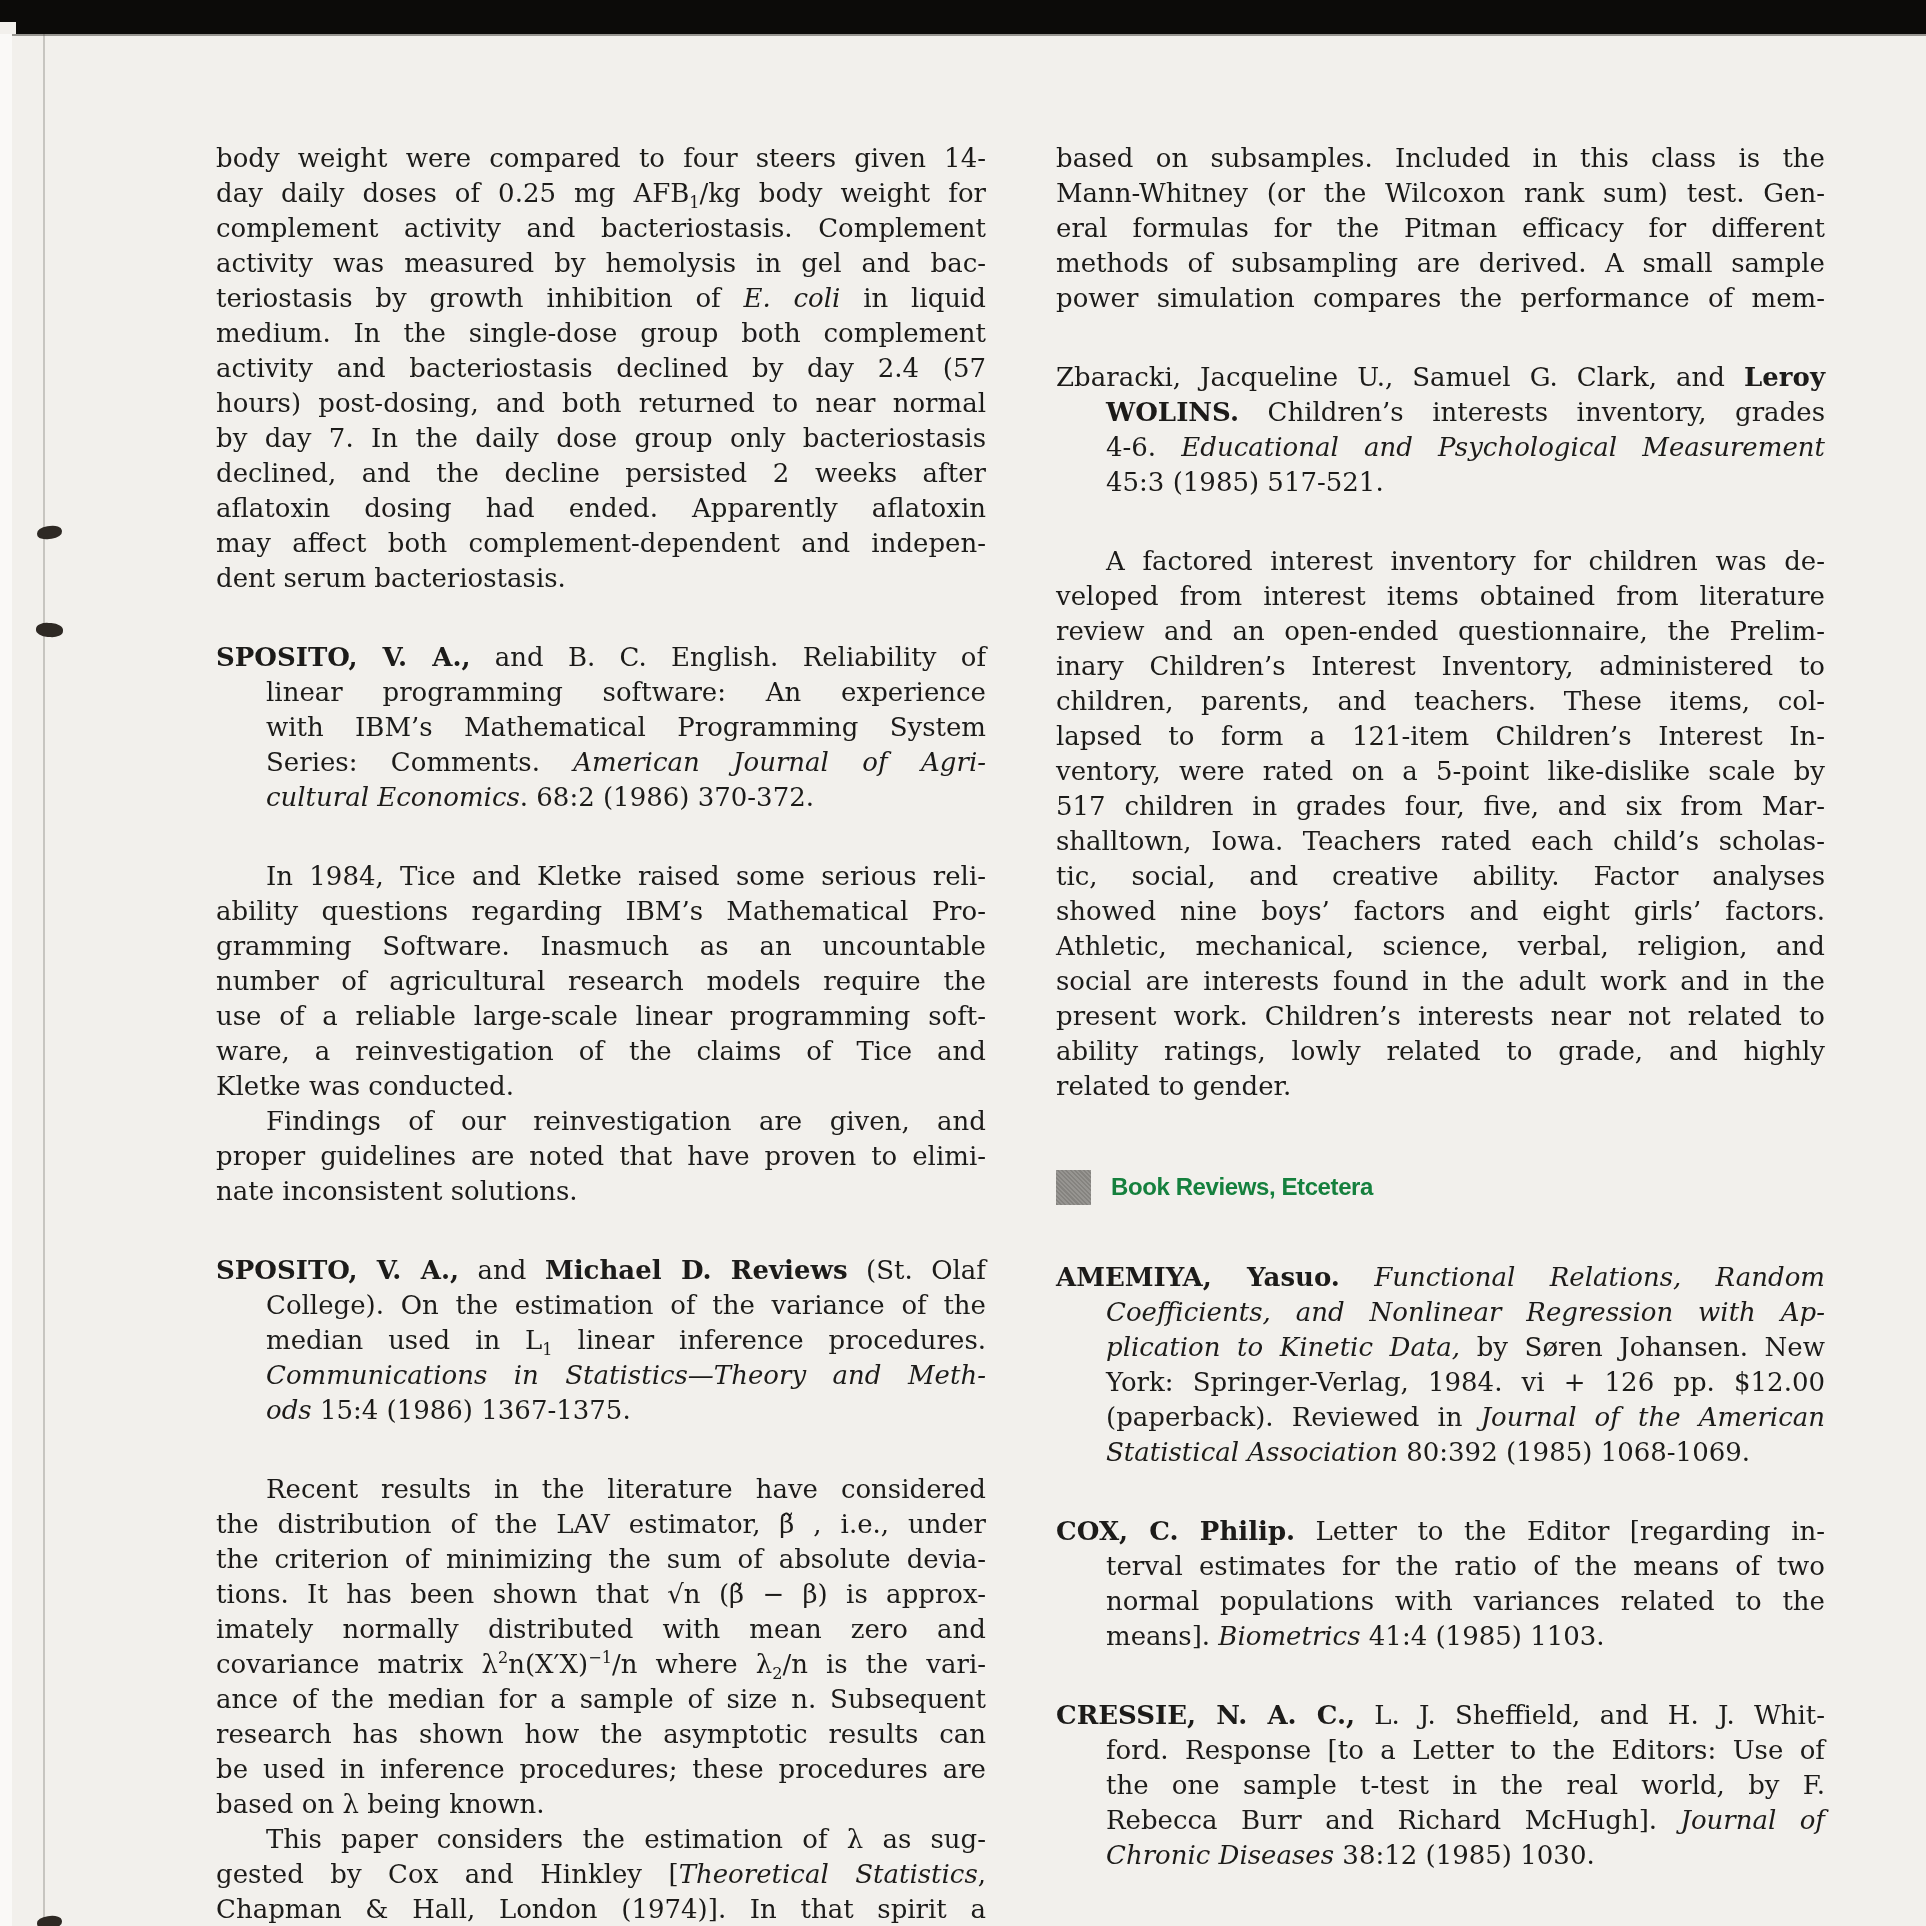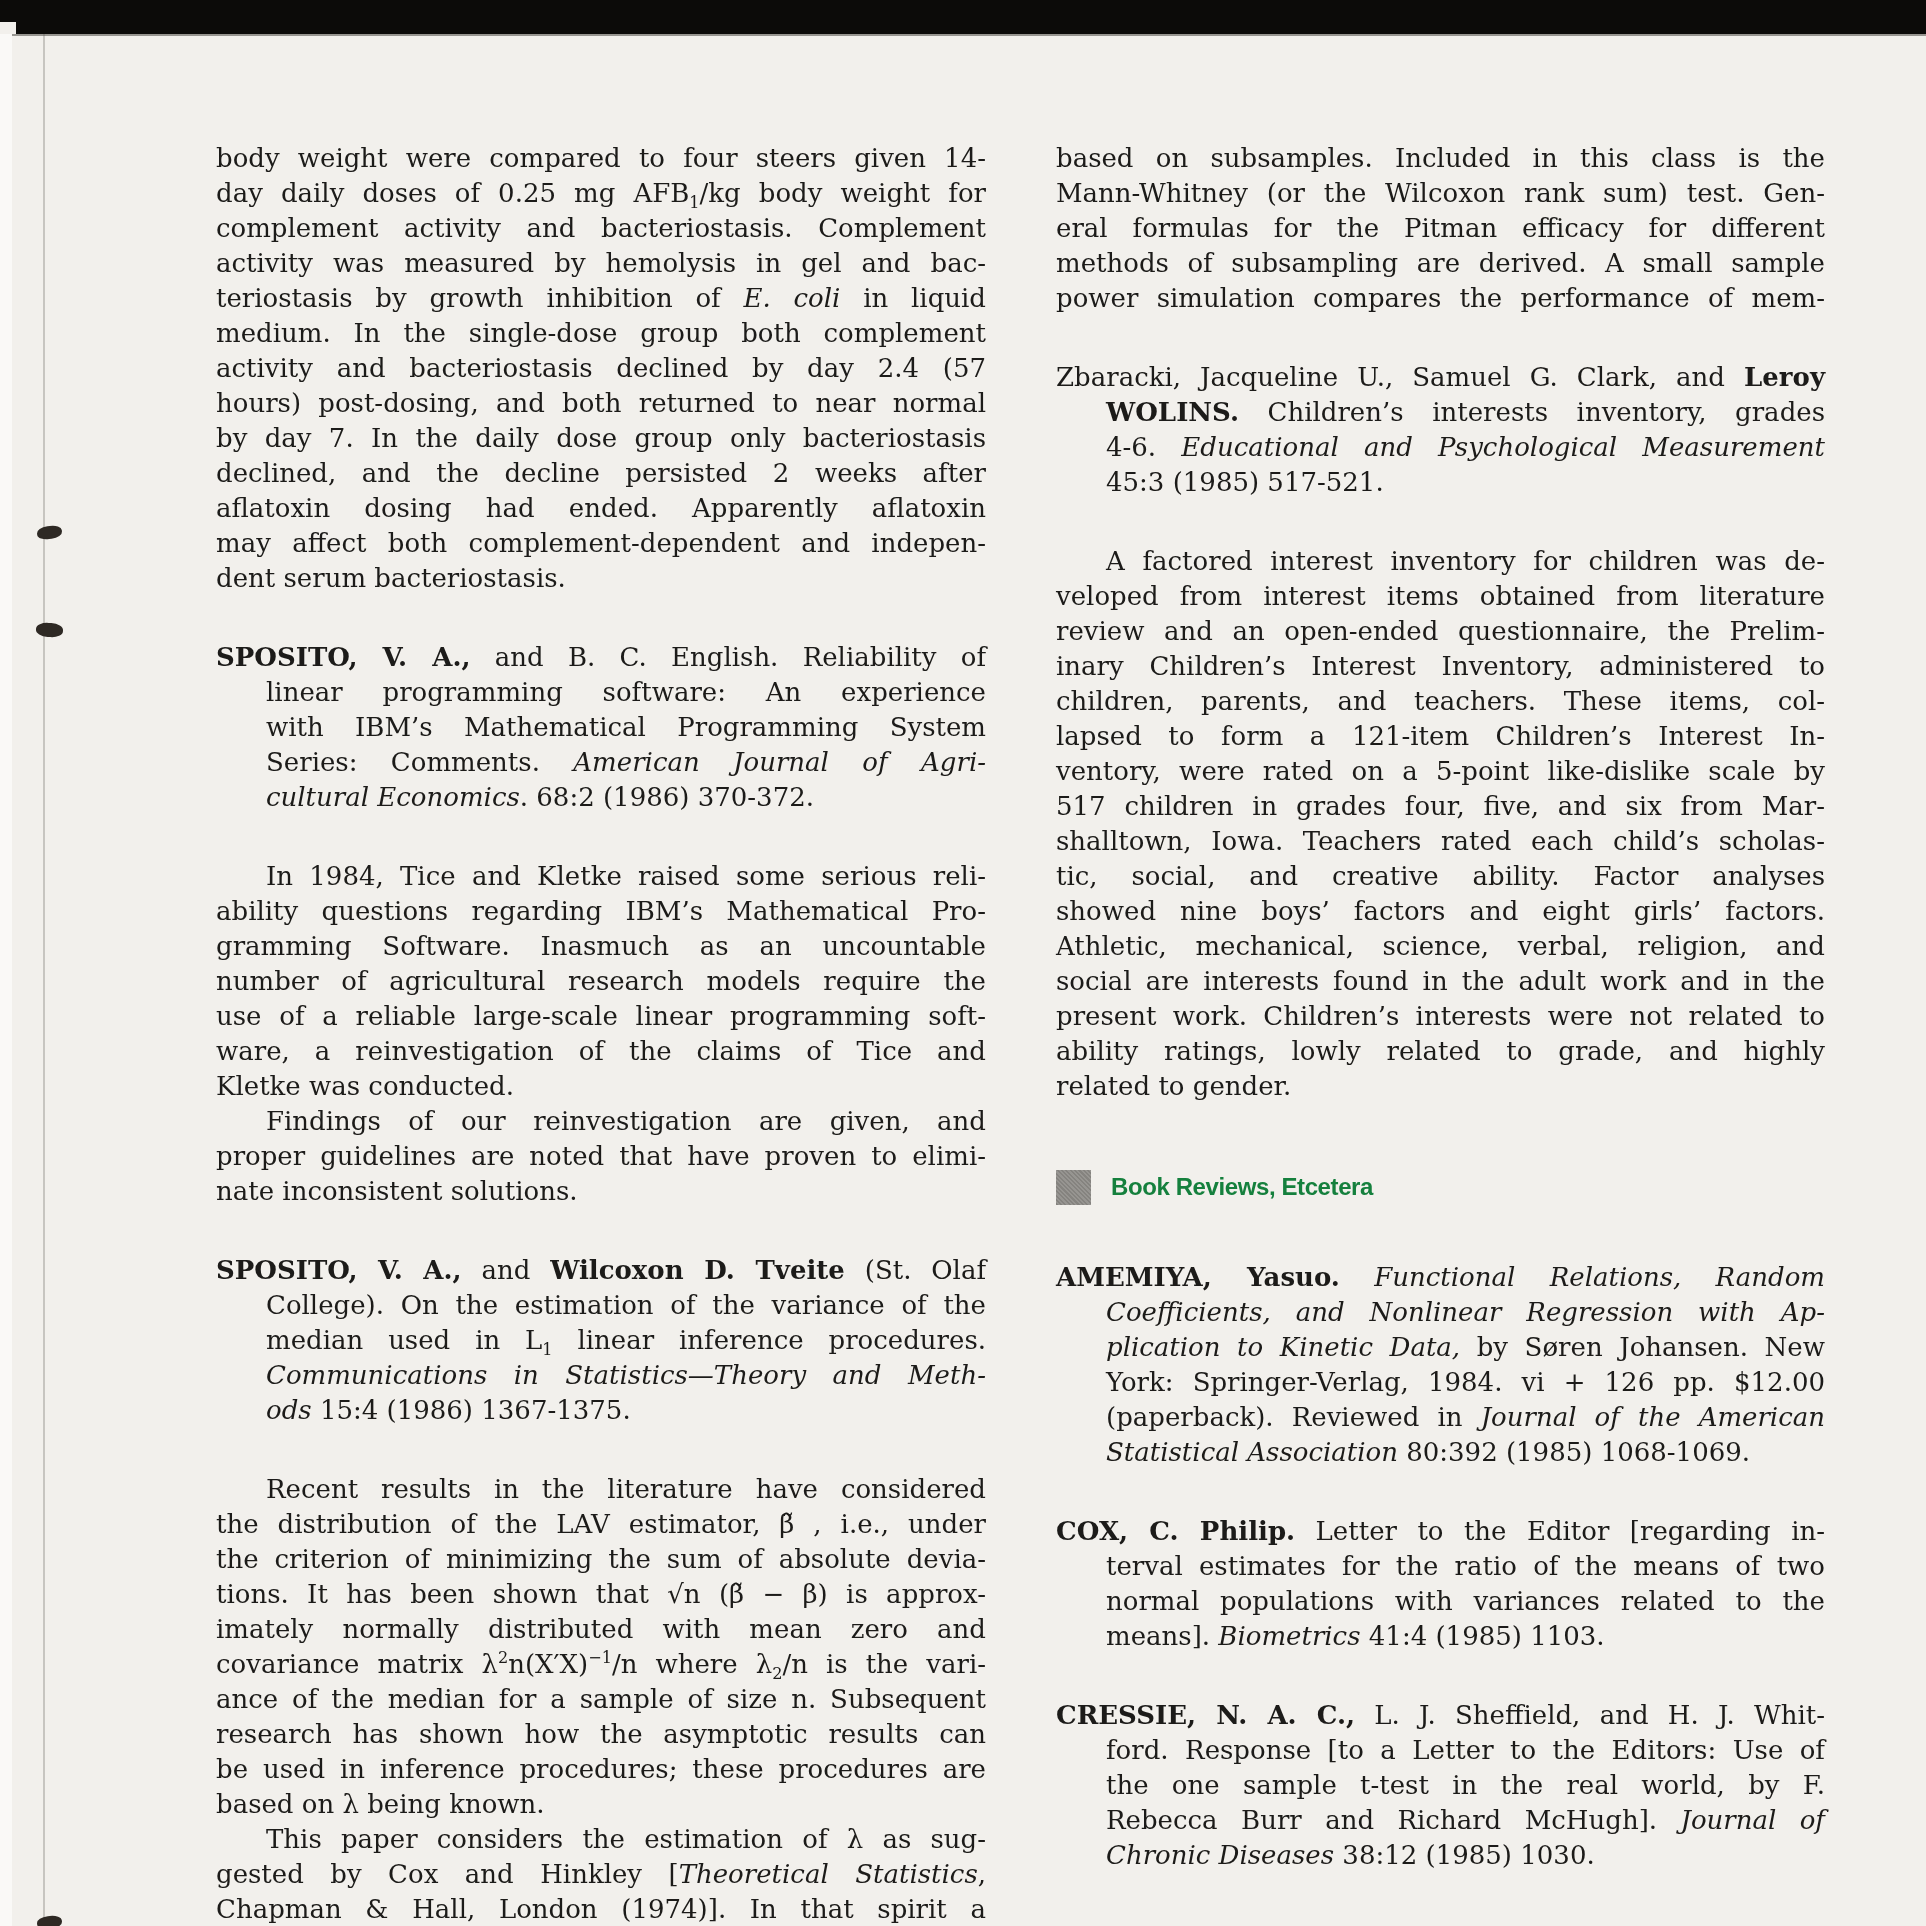--- a/index.html
+++ b/index.html
@@ -79,21 +79,21 @@
         <div class="line just">gramming Software. Inasmuch as an uncountable</div>
         <div class="line just">number of agricultural research models require the</div>
         <div class="line just">use of a reliable large-scale linear programming soft-</div>
         <div class="line just">ware, a reinvestigation of the claims of Tice and</div>
         <div class="line">Kletke was conducted.</div>
         <div class="line ind just">Findings of our reinvestigation are given, and</div>
         <div class="line just">proper guidelines are noted that have proven to elimi-</div>
         <div class="line">nate inconsistent solutions.</div>
       </div>
       <div class="entry block">
-        <div class="line just"><b>SPOSITO, V. A.,</b> and <b>Wilcoxon D. Tveite</b> (St. Olaf</div>
+        <div class="line just"><b>SPOSITO, V. A.,</b> and <b>Michael D. Reviews</b> (St. Olaf</div>
         <div class="line hang just">College). On the estimation of the variance of the</div>
         <div class="line hang just">median used in L<sub>1</sub> linear inference procedures.</div>
         <div class="line hang just"><i>Communications in Statistics—Theory and Meth-</i></div>
         <div class="line hang"><i>ods</i> 15:4 (1986) 1367-1375.</div>
       </div>
       <div class="paragraph block">
         <div class="line ind just">Recent results in the literature have considered</div>
         <div class="line just">the distribution of the LAV estimator, β̃ , i.e., under</div>
         <div class="line just">the criterion of minimizing the sum of absolute devia-</div>
         <div class="line just">tions. It has been shown that √n (β̃ − β) is approx-</div>
@@ -129,21 +129,21 @@
         <div class="line just">inary Children’s Interest Inventory, administered to</div>
         <div class="line just">children, parents, and teachers. These items, col-</div>
         <div class="line just">lapsed to form a 121-item Children’s Interest In-</div>
         <div class="line just">ventory, were rated on a 5-point like-dislike scale by</div>
         <div class="line just">517 children in grades four, five, and six from Mar-</div>
         <div class="line just">shalltown, Iowa. Teachers rated each child’s scholas-</div>
         <div class="line just">tic, social, and creative ability. Factor analyses</div>
         <div class="line just">showed nine boys’ factors and eight girls’ factors.</div>
         <div class="line just">Athletic, mechanical, science, verbal, religion, and</div>
         <div class="line just">social are interests found in the adult work and in the</div>
-        <div class="line just">present work. Children’s interests were not related to</div>
+        <div class="line just">present work. Children’s interests near not related to</div>
         <div class="line just">ability ratings, lowly related to grade, and highly</div>
         <div class="line">related to gender.</div>
       </div>
       <div class="heading-block block">
         <span class="sq"></span>
         <span class="htxt">Book Reviews, Etcetera</span>
       </div>
       <div class="entry block">
         <div class="line just"><b>AMEMIYA, Yasuo.</b> <i>Functional Relations, Random</i></div>
         <div class="line hang just"><i>Coefficients, and Nonlinear Regression with Ap-</i></div>

